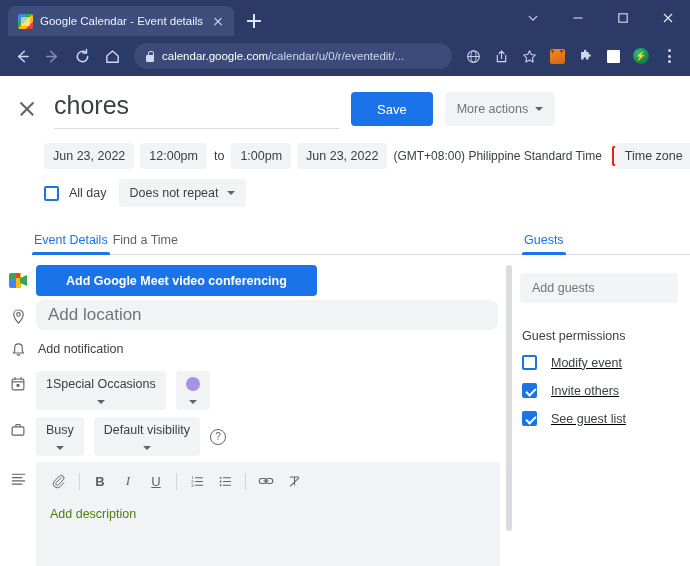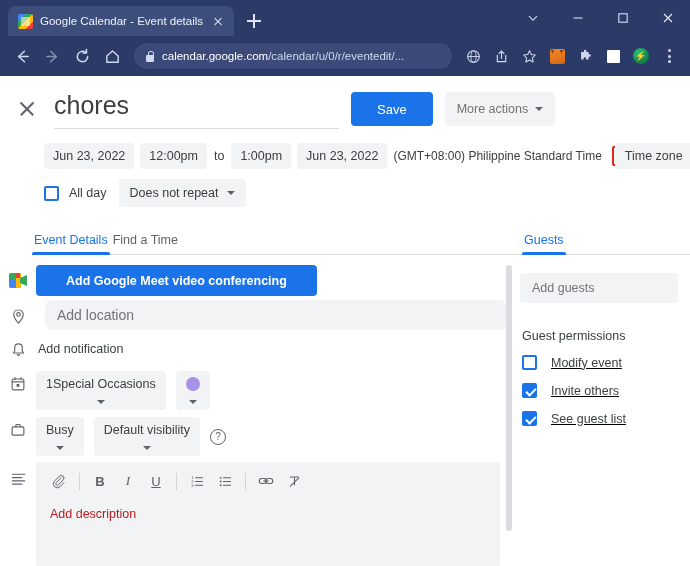--- a/index.html
+++ b/index.html
@@ -248,23 +248,23 @@
   }
   .mi-a { left:0; top:0; width:7px; height:7px; background:#34a853; }
   .mi-b { left:0; top:7px; width:7px; height:8px; background:#4285f4; }
   .mi-c { left:7px; top:0; width:5px; height:15px; background:#fbbc05; }
   .mi-d { left:11px; top:2px; width:7px; height:11px; background:#34a853;
           clip-path: polygon(100% 0, 100% 100%, 0 72%, 0 28%); }
   .mi-e { left:7px; top:0; width:4px; height:5px; background:#ea4335; }
 
   .inp {
     background:#f1f3f4; border:none; border-radius:8px; height: 30px;
-    width: 100%; max-width: 464px; padding: 0 12px; font-size:14px;
+    width: 100%; max-width: 464px; padding: 0 12px; font-size:17px;
     color:#3c4043; font-family:inherit; cursor:text;
-    display:flex; align-items:center;margin-left:9px;
+    display:flex; align-items:center;
   }
   .inp.placeholder { color:#70757a; }
 
   .link-text { font-size:12.5px; color:#3c4043; padding: 8px 2px; cursor:pointer; }
 
   .chips-row { display:flex; align-items:center; gap:10px; padding-top: 3px; }
   .sel-chip {
     background:#f1f3f4; border-radius:4px; padding: 6px 10px; cursor:pointer;
     display:flex; align-items:center; gap:9px; font-size:12.5px; color:#3c4043;flex-direction:column;
   }
@@ -282,21 +282,21 @@
   .desc-toolbar {
     display:flex; align-items:center; gap:2px; padding: 0 6px 6px 6px;
     color:#5f6368;
   }
   .tbtn {
     width: 26px; height: 24px; display:flex; align-items:center;
     justify-content:center; cursor:pointer; font-size:13px; color:#5f6368;
     border-radius:3px;
   }
   .tsep { width:1px; height:17px; background:#d2d5d8; margin: 0 5px; flex:0 0 auto; }
-  .desc-placeholder { font-size:12.5px; color:#b91c1c; padding: 8px 10px; cursor:text; }
+  .desc-placeholder { font-size:12.5px; color:#4d7c0f; padding: 8px 10px; cursor:text; }
 
   .guest-inp {
     background:#f1f3f4; border:none; border-radius:4px; height: 30px;
     width: 100%; padding: 0 12px; font-size:12.5px; color:#70757a;
     display:flex; align-items:center; cursor:text;
   }
   .perm-title { font-size:12.5px; color:#3c4043; margin: 26px 0 12px 2px; }
   .perm-row { display:flex; align-items:center; gap:14px; margin-bottom: 13px;
               padding-left: 2px; text-decoration: underline; }
   .perm-label { font-size:12.5px; color:#3c4043; cursor:pointer; }

